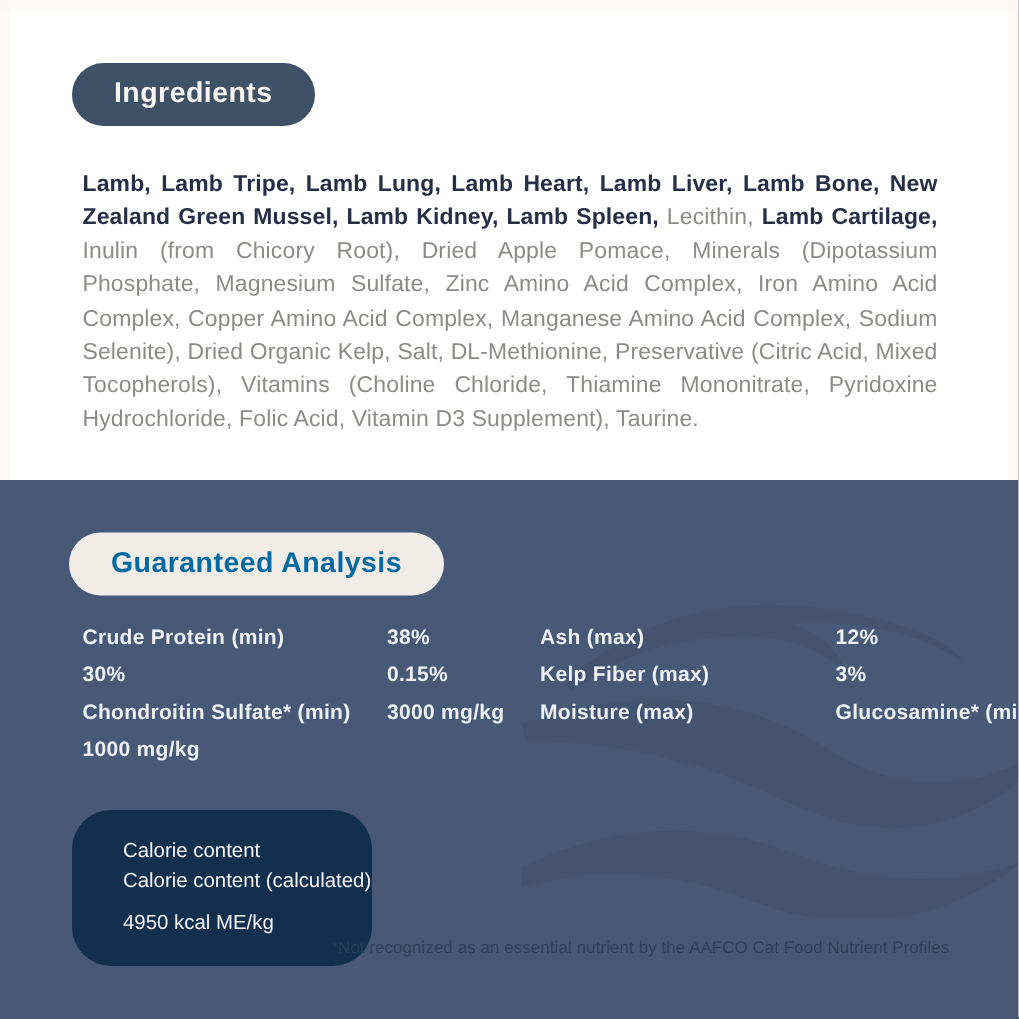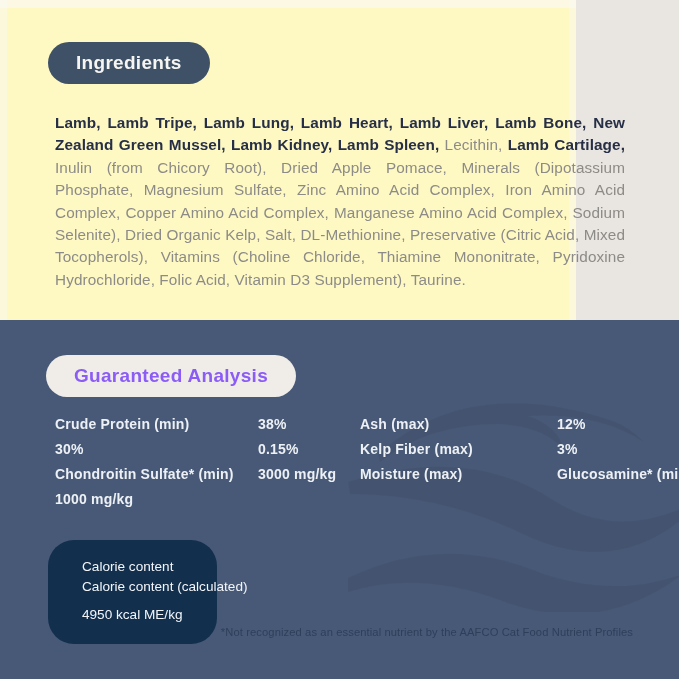--- a/index.html
+++ b/index.html
@@ -9,22 +9,22 @@
     position: relative;
     width: 679px; height: 679px;
     margin: 0 auto;
     overflow: hidden;
     background: #e9e5e0;
   }
 
   
   .ingredients-section {
     position: relative;
-    width: 576px; height: 320px;
-    background: #fef9c3;
+    width: 679px; height: 320px;
+    background: #ffffff;
     box-shadow: inset 0 8px 0 rgba(250,248,245,0.65),
                 inset 7px 0 0 rgba(250,248,245,0.5),
                 inset -7px 0 0 rgba(250,248,245,0.5);
   }
   .pill {
     position: absolute;
     display: inline-block;
     border-radius: 22px;
     font-size: 19px;
     font-weight: 700;
@@ -60,41 +60,41 @@
   }
   .swirl-decoration {
     position: absolute;
     left: 348px; top: 62px;
     width: 340px; height: 230px;
     pointer-events: none;
   }
   .pill-light {
     left: 46px; top: 35px;
     background: #f0ede8;
-    color: #8b5cf6;
+    color: #0369a1;
   }
   .analysis-grid {
     position: absolute;
     left: 55px; top: 92px;
     width: 600px;
     display: grid;
     grid-template-columns: 203px 102px 197px auto;
   }
   .analysis-grid .cell {
     font-size: 14px;
     font-weight: 700;
     line-height: 25px;
     color: #edf1f5;
     letter-spacing: 0.2px;
     white-space: nowrap;
   }
   .calorie-box {
     position: absolute;
     left: 48px; top: 220px;
-    width: 169px; height: 104px;
+    width: 200px; height: 104px;
     background: #132f4e;
     border-radius: 26px;
     padding: 17px 14px 12px 34px;
     color: #f3f5f8;
   }
   .calorie-box .cal-line {
     font-size: 13.6px;
     line-height: 19.5px;
     font-weight: 400;
     white-space: nowrap;

